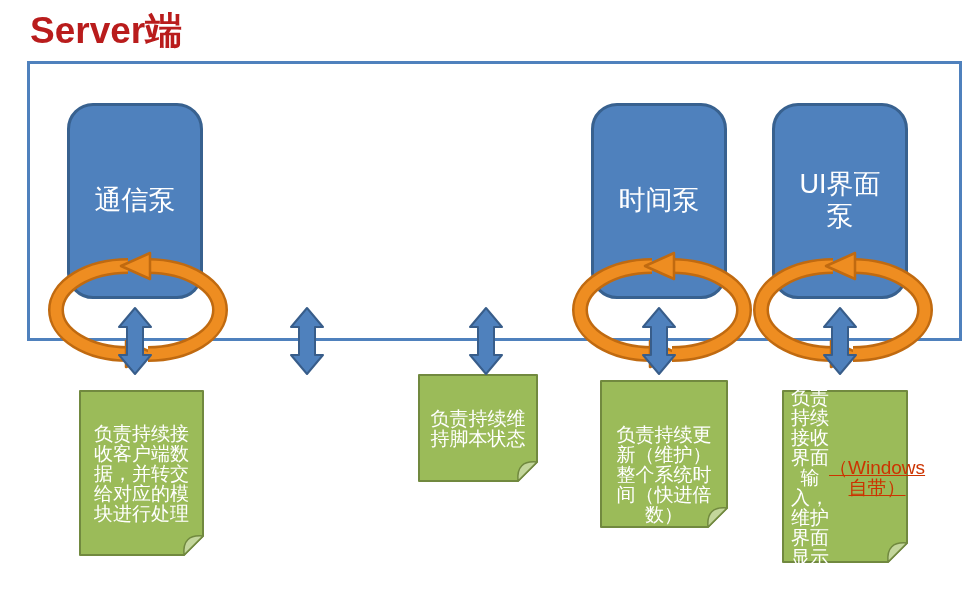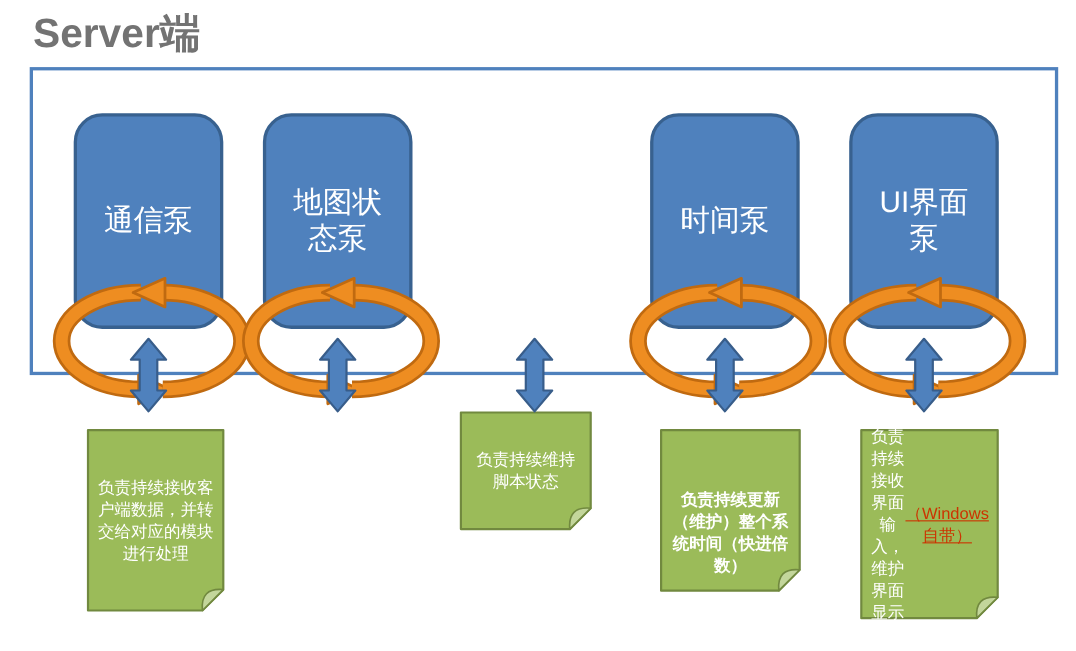--- a/index.html
+++ b/index.html
@@ -2,21 +2,21 @@
 <html style="--container-border: #4F81BD; --box-fill: #4F81BD; --box-border: #38618F; --arrow-fill: #4F81BD; --arrow-border: #385D8A; --cycle-arrow: #EE8D21; --cycle-arrow-outline: #C06A10; --note-fill: #9BBB59; --note-border: #71893F; --note-fold: #C3D69B; --note-text: #FFFFFF; --note-red-text: #CC3300;"><head>
 <meta charset="utf-8">
 <style>
   html,body{margin:0;padding:0;background:#fff;}
   .stage{
     position:relative; width:978px; height:592px; background:#ffffff;
     font-family:"Liberation Sans","DejaVu Sans",sans-serif; overflow:hidden;
   }
   .page-title{
     position:absolute; left:30px; top:6px; margin:0;
-    font-size:37px; font-weight:bold; color:#737373; letter-spacing:0px;
+    font-size:37px; font-weight:bold; color:#b91c1c; letter-spacing:0px;
   }
   .container{
     position:absolute; left:27px; top:61px; width:935px; height:280px;
     border:3px solid var(--container-border); box-sizing:border-box;
     background:transparent;
   }
   .pump-box{
     position:absolute; top:103px; width:136px; height:196px;
     background:var(--box-fill); border:3px solid var(--box-border);
     border-radius:26px; box-sizing:border-box;
@@ -36,28 +36,28 @@
   .cycle-head{fill:var(--cycle-arrow); stroke:var(--cycle-arrow-outline); stroke-width:2.5; stroke-linejoin:round;}
   .varrow{
     position:absolute; top:307px; width:34px; height:68px; overflow:visible; z-index:4;
   }
   .va1{left:118px;} .va2{left:290px;} .va3{left:469px;} .va4{left:642px;} .va5{left:823px;}
   .varrow-shape{fill:var(--arrow-fill); stroke:var(--arrow-border); stroke-width:2; stroke-linejoin:round;}
   .note{position:absolute;}
   .n1{left:79px;  top:390px; width:125px; height:166px;}
   .n2{left:237px; top:390px; width:125px; height:166px;}
   .n3{left:418px; top:374px; width:120px; height:108px;}
-  .n4{left:600px; top:390px; width:128px; height:188px;font-weight:bold;}
+  .n4{left:600px; top:380px; width:128px; height:188px;}
   .n5{left:782px; top:390px; width:126px; height:173px;}
   .note-bg{position:absolute; left:0; top:0; overflow:visible;}
   .note-text{
     position:absolute; left:0; top:0; width:100%; height:100%;
     box-sizing:border-box; padding:6px 9px 4px 9px;
     display:flex; align-items:center; 
-    text-align:center; color:var(--note-text); font-size:15px; line-height:20px;
+    text-align:center; color:var(--note-text); font-size:19px; line-height:20px;
   }
   .note-text .red{color:var(--note-red-text);text-decoration:underline;}
   .defs-holder{position:absolute; width:0; height:0; overflow:hidden;}
 </style>
 </head>
 <body>
 
 <div class="stage">
 
   <svg class="defs-holder" aria-hidden="true">
@@ -78,27 +78,20 @@
 
   <h1 class="page-title">Server端</h1>
 
   <div class="container"></div>
 
   <div class="pump-box b1">
     <svg class="cycle" style="left:-17px" viewBox="0 0 170 112">
         <use href="#cycle-def"></use>
       </svg>
     <div class="box-label">通信泵</div>
-  </div>
-  <div class="pump-box b2">
-    <svg class="cycle" style="left:-17px" viewBox="0 0 170 112">
-        <use href="#cycle-def"></use>
-      </svg>
-    <div class="box-label">地图状
-态泵</div>
   </div>
   <div class="pump-box b4">
     <svg class="cycle" style="left:-17px" viewBox="0 0 170 112">
         <use href="#cycle-def"></use>
       </svg>
     <div class="box-label">时间泵</div>
   </div>
   <div class="pump-box b5">
     <svg class="cycle" style="left:-17px" viewBox="0 0 170 112">
         <use href="#cycle-def"></use>

